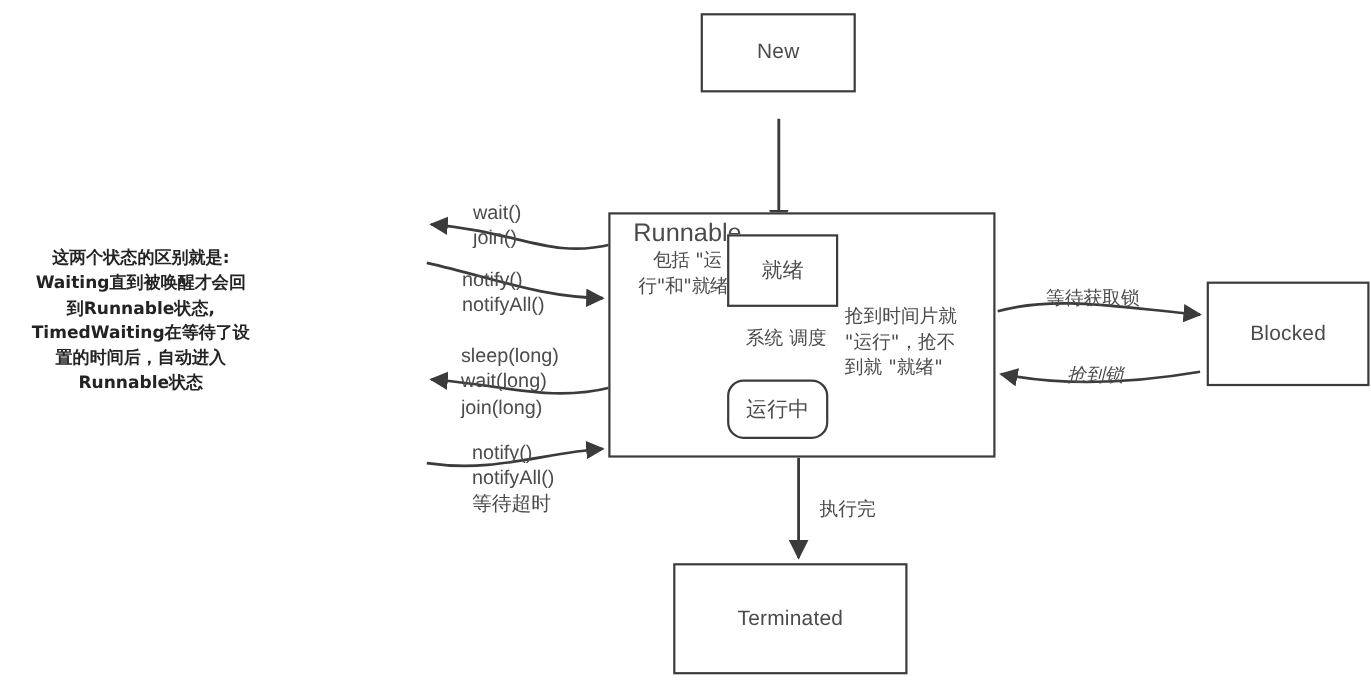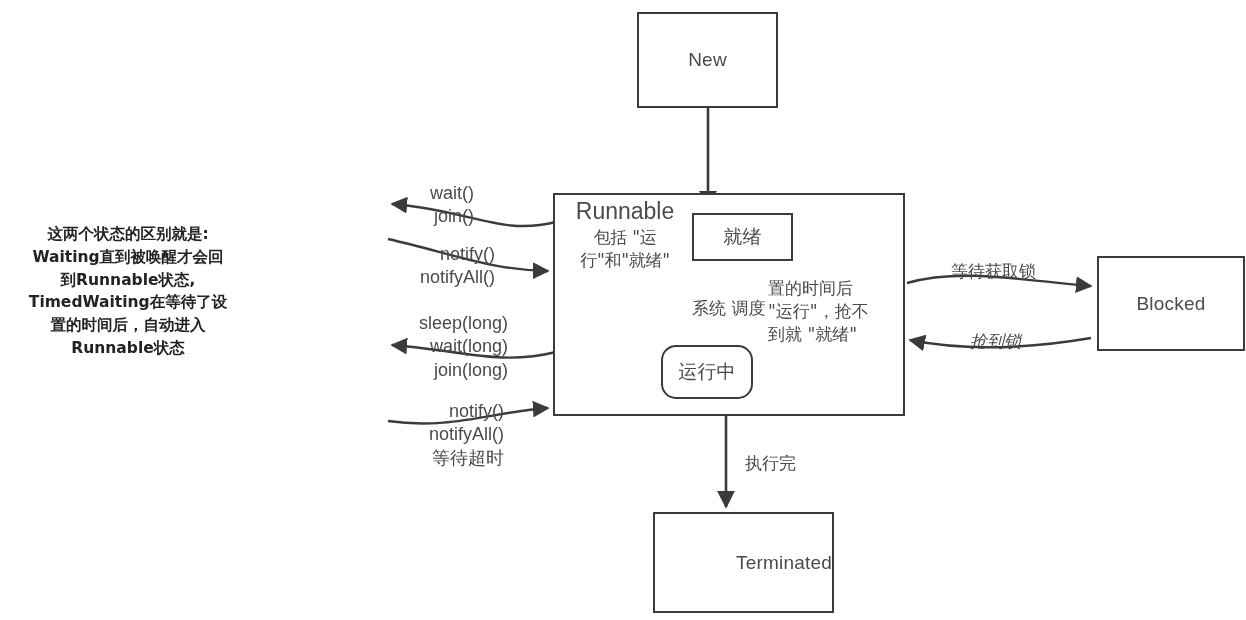--- a/index.html
+++ b/index.html
@@ -42,29 +42,29 @@
     font-weight: 400;
     letter-spacing: 0.2px;
     color: #4b4b4b;
     white-space: nowrap;
   }
   .node-cjk .node-label {
     font-size: 19px;
     font-family: "DejaVu Sans", "Liberation Sans", sans-serif;
   }
   
-  #node-new        { left: 637px; top: 12px;  width: 141px; height: 96px; }
+  #node-new        { left: 637px; top: 12px;  width: 141px; height: 72px; }
   #node-waiting    { left: 249px; top: 183px; width: 137px; height: 74px; }
   #node-timed      { left: 222px; top: 351px; width: 164px; height: 87px; }
   #node-runnable   { left: 553px; top: 193px; width: 352px; height: 223px;
                      display: block; }
-  #node-ready      { left: 661px; top: 213px; width: 101px; height: 48px; margin-left: 31px; }
+  #node-ready      { left: 661px; top: 213px; width: 101px; height: 66px; }
   #node-running    { left: 661px; top: 345px; width: 92px;  height: 54px; border-radius: 15px; }
   #node-blocked    { left: 1097px; top: 256px; width: 148px; height: 95px; }
-  #node-terminated { left: 653px; top: 512px; width: 181px; height: 101px; justify-content: flex-end; }
+  #node-terminated { left: 612px; top: 512px; width: 213px; height: 101px; }
 
   
   .runnable-title {
     position: absolute;
     left: 565px;
     top: 196px;
     width: 120px;
     text-align: center;
     line-height: 1.32;
     color: #4b4b4b;
@@ -82,31 +82,31 @@
     letter-spacing: -0.3px;
   }
 
   
   .elabel {
     position: absolute;
     color: #4b4b4b;
     font-size: 18px;
     line-height: 1.30;
     white-space: pre;
-    text-align: right;
+    text-align: left;
   }
   .elabel.cjk {
     font-family: "DejaVu Sans", "Liberation Sans", sans-serif;
     font-size: 17px;
   }
   #lbl-wait       { left: 430px; top: 182px; }
   #lbl-notify-w   { left: 420px; top: 243px; }
   #lbl-sleep      { left: 419px; top: 312px; }
   #lbl-notify-t   { left: 429px; top: 400px; }
-  #lbl-sched      { left: 692px; top: 297px; }
+  #lbl-sched      { left: 678px; top: 297px; }
   #lbl-timeslice  { left: 768px; top: 277px; text-align: left; line-height: 1.35; }
   #lbl-waitlock   { left: 951px; top: 260px; }
   #lbl-getlock    { left: 970px; top: 330px; font-style: italic; }
   #lbl-done       { left: 697px; top: 452px; margin-left: 48px; }
 
   
   #annotation {
     position: absolute;
     left: 14px;
     top: 223px;
@@ -192,21 +192,21 @@
   <div class="elabel" id="lbl-sleep">sleep(long)
 wait(long)
 join(long)</div>
 
   <div class="elabel cjk" id="lbl-notify-t" style="font-family: 'Liberation Sans', sans-serif; font-size:18px;">notify()
 notifyAll()
 等待超时</div>
 
   <div class="elabel cjk" id="lbl-sched">系统 调度</div>
 
-  <div class="elabel cjk" id="lbl-timeslice">置的时间后
+  <div class="elabel cjk" id="lbl-timeslice">抢到时间片就
 "运行"，抢不
 到就 "就绪"</div>
 
   <div class="elabel cjk" id="lbl-waitlock">等待获取锁</div>
 
   <div class="elabel cjk" id="lbl-getlock">抢到锁</div>
 
   <div class="elabel cjk" id="lbl-done">执行完</div>
 
   <div id="annotation">这两个状态的区别就是:

